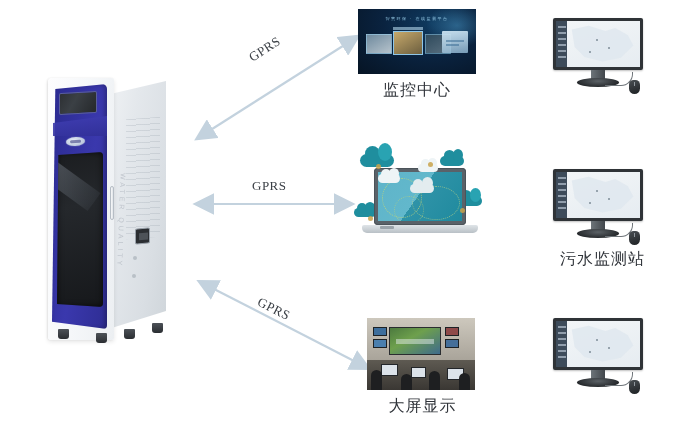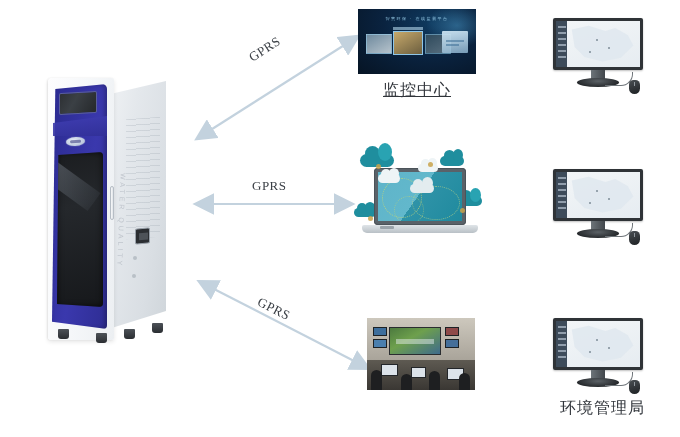--- a/index.html
+++ b/index.html
@@ -648,21 +648,21 @@
     <div class="mc-title">智慧环保 · 在线监测平台</div>
     <div class="mc-thumb t1"></div>
     <div class="mc-thumb-bar"></div>
     <div class="mc-thumb t2"></div>
     <div class="mc-thumb t3"></div>
     <div class="mc-panel">
       <div class="mc-panel-line l1"></div>
       <div class="mc-panel-line l2"></div>
     </div>
   </div>
-  <div class="caption" style="left:357px; top:80px; width:120px; font-size:16px;text-decoration:underline;">监控中心</div>
+  <div class="caption" style="left:357px; top:80px; width:120px; font-size:16px;">监控中心</div>
 
   <svg class="arrow-svg" style="left:198px; top:196px;" width="152" height="16">
     <defs>
       <marker id="ahL2" markerWidth="10" markerHeight="10" refX="8" refY="5" orient="auto">
         <path d="M10,0 L10,10 L0,5 z" fill="#c3d2de"></path>
       </marker>
       <marker id="ahR2" markerWidth="10" markerHeight="10" refX="2" refY="5" orient="auto">
         <path d="M0,0 L0,10 L10,5 z" fill="#c3d2de"></path>
       </marker>
     </defs>
@@ -716,20 +716,21 @@
     <div class="bs-sm s4"></div>
     <div class="bs-desk"></div>
     <div class="bs-mon m1"></div>
     <div class="bs-mon m2"></div>
     <div class="bs-mon m3"></div>
     <div class="bs-person p1"></div>
     <div class="bs-person p2"></div>
     <div class="bs-person p3"></div>
     <div class="bs-person p4"></div>
   </div>
+  <div class="caption" style="left:365px; top:396px; width:115px; font-size:16px;">大屏显示</div>
 
   <div class="monitor" style="left:553px; top:18px;">
     <div class="mon-bezel">
       <div class="mon-screen">
         <div class="mon-sidebar">
           <div class="mon-sb-row" style="top:5px;"></div>
           <div class="mon-sb-row" style="top:11px;"></div>
           <div class="mon-sb-row" style="top:17px;"></div>
           <div class="mon-sb-row" style="top:23px;"></div>
           <div class="mon-sb-row" style="top:29px;"></div>
@@ -762,20 +763,21 @@
         <div class="mon-pin" style="left:40px; top:18px;"></div>
         <div class="mon-pin" style="left:52px; top:26px;"></div>
         <div class="mon-pin" style="left:33px; top:30px;"></div>
       </div>
     </div>
     <div class="mon-neck"></div>
     <div class="mon-base"></div>
     <div class="mon-cable"></div>
     <div class="mon-mouse"></div>
   </div>
+  <div class="caption" style="left:545px; top:249px; width:115px; font-size:16px;">污水监测站</div>
 
   <div class="monitor" style="left:553px; top:318px;">
     <div class="mon-bezel">
       <div class="mon-screen">
         <div class="mon-sidebar">
           <div class="mon-sb-row" style="top:5px;"></div>
           <div class="mon-sb-row" style="top:11px;"></div>
           <div class="mon-sb-row" style="top:17px;"></div>
           <div class="mon-sb-row" style="top:23px;"></div>
           <div class="mon-sb-row" style="top:29px;"></div>
@@ -785,15 +787,14 @@
         <div class="mon-pin" style="left:40px; top:18px;"></div>
         <div class="mon-pin" style="left:52px; top:26px;"></div>
         <div class="mon-pin" style="left:33px; top:30px;"></div>
       </div>
     </div>
     <div class="mon-neck"></div>
     <div class="mon-base"></div>
     <div class="mon-cable"></div>
     <div class="mon-mouse"></div>
   </div>
-  <div class="caption" style="left:545px; top:398px; width:115px; font-size:16px;">环境管理局</div>
 
 </div>
 
 </body></html>

